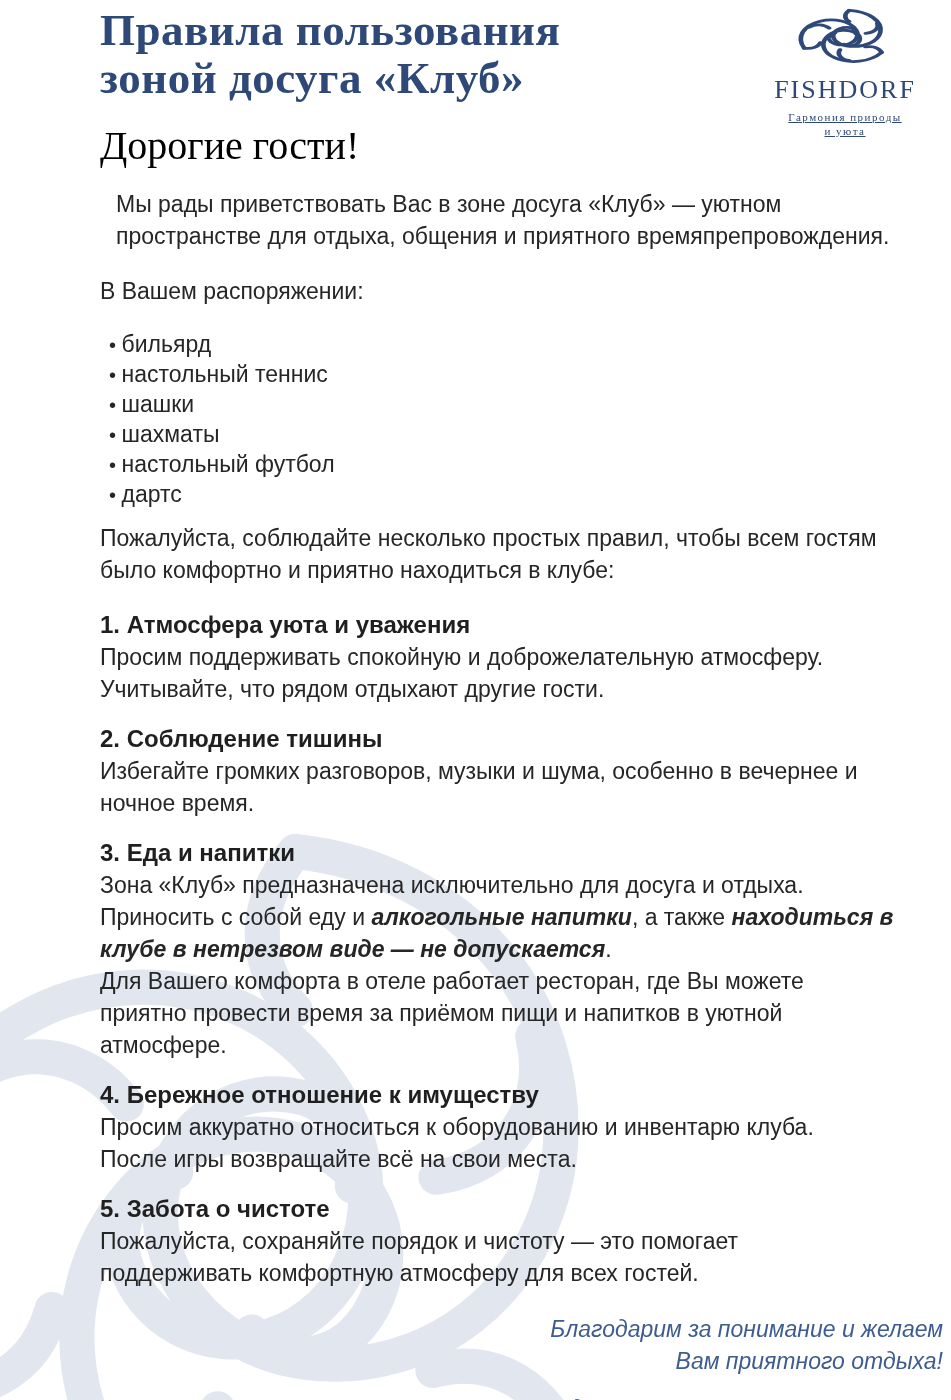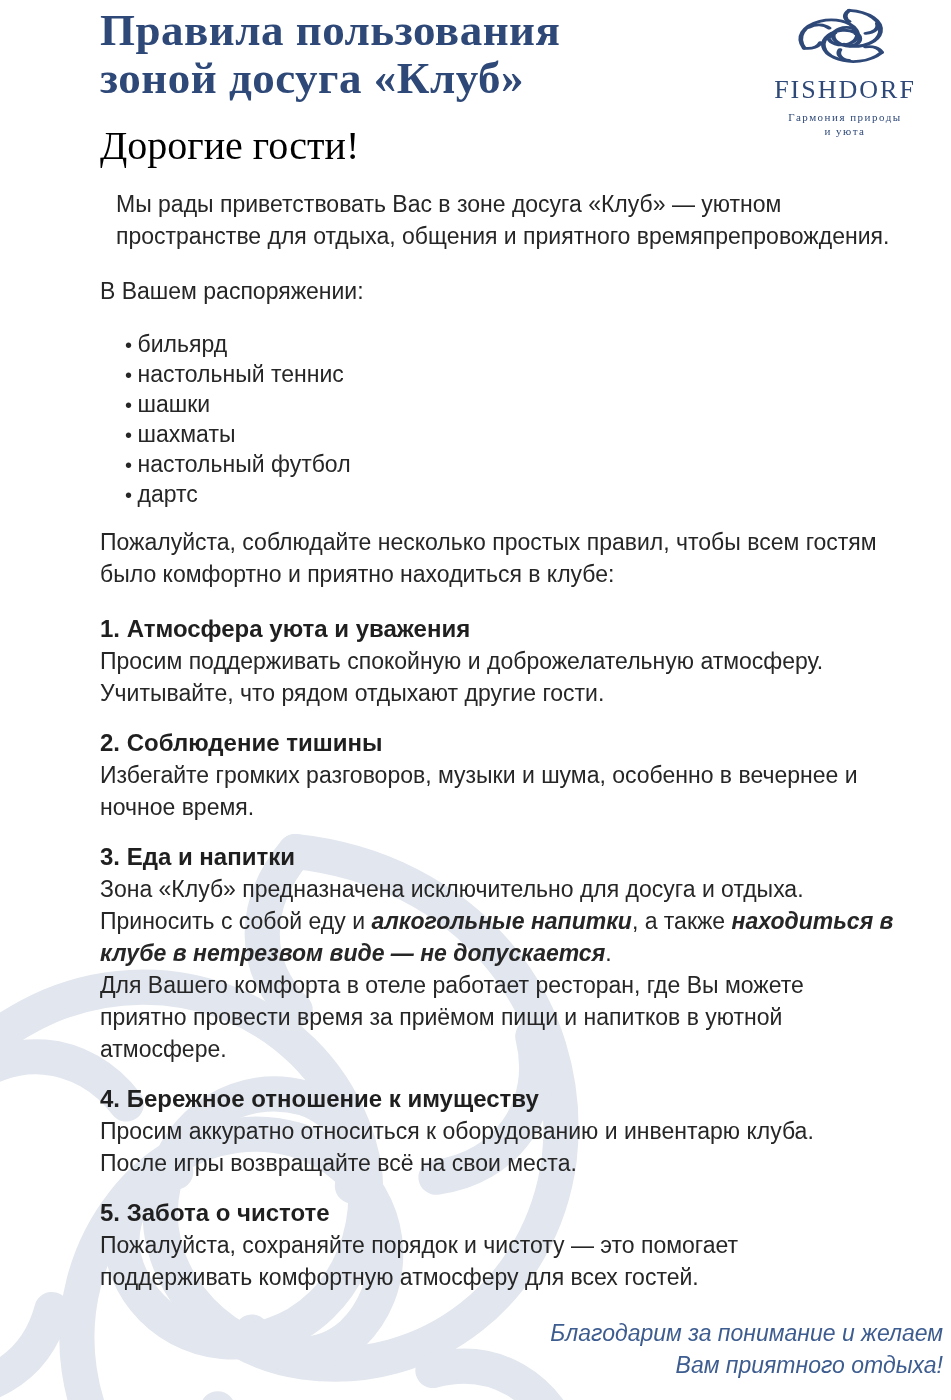--- a/index.html
+++ b/index.html
@@ -43,27 +43,28 @@
     font-family:"Liberation Serif","DejaVu Serif",serif;
     font-size:26px;line-height:32px;
     color:#2E4878;letter-spacing:2px;
     margin-top:6px;
   }
   .logo-tagline{
     font-family:"Liberation Serif","DejaVu Serif",serif;
     font-size:11px;line-height:14px;
     color:#2E4878;letter-spacing:1.5px;
     margin-top:4px;
+    text-decoration:underline;
   }
   .body-text{font-size:23px;line-height:32px;}
   .pre{white-space:pre-line;}
   .welcome{margin-top:20px;margin-left:16px;}
   .facilities-label{margin-top:18px;}
   ul.facilities{
-    list-style:none;margin:16px;padding:0 0 0 9px;
+    list-style:none;margin:0;padding:0 0 0 9px;
   }
   ul.facilities li{
     line-height:29px;font-size:23px;
   }
   ul.facilities li::before{content:"• ";font-size:20px;}
   .rules-note{margin-top:12px;}
   .rule-heading{
     font-weight:700;font-size:24px;line-height:32px;
     margin-top:18px;color:#1f1f1f;
   }

